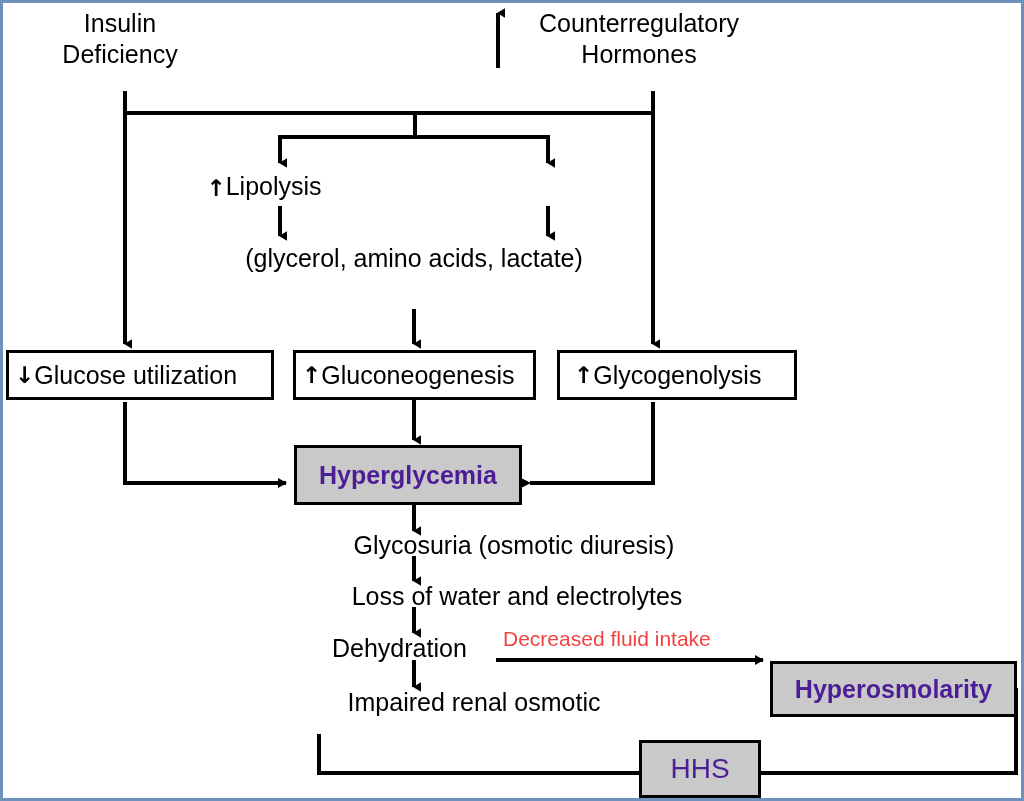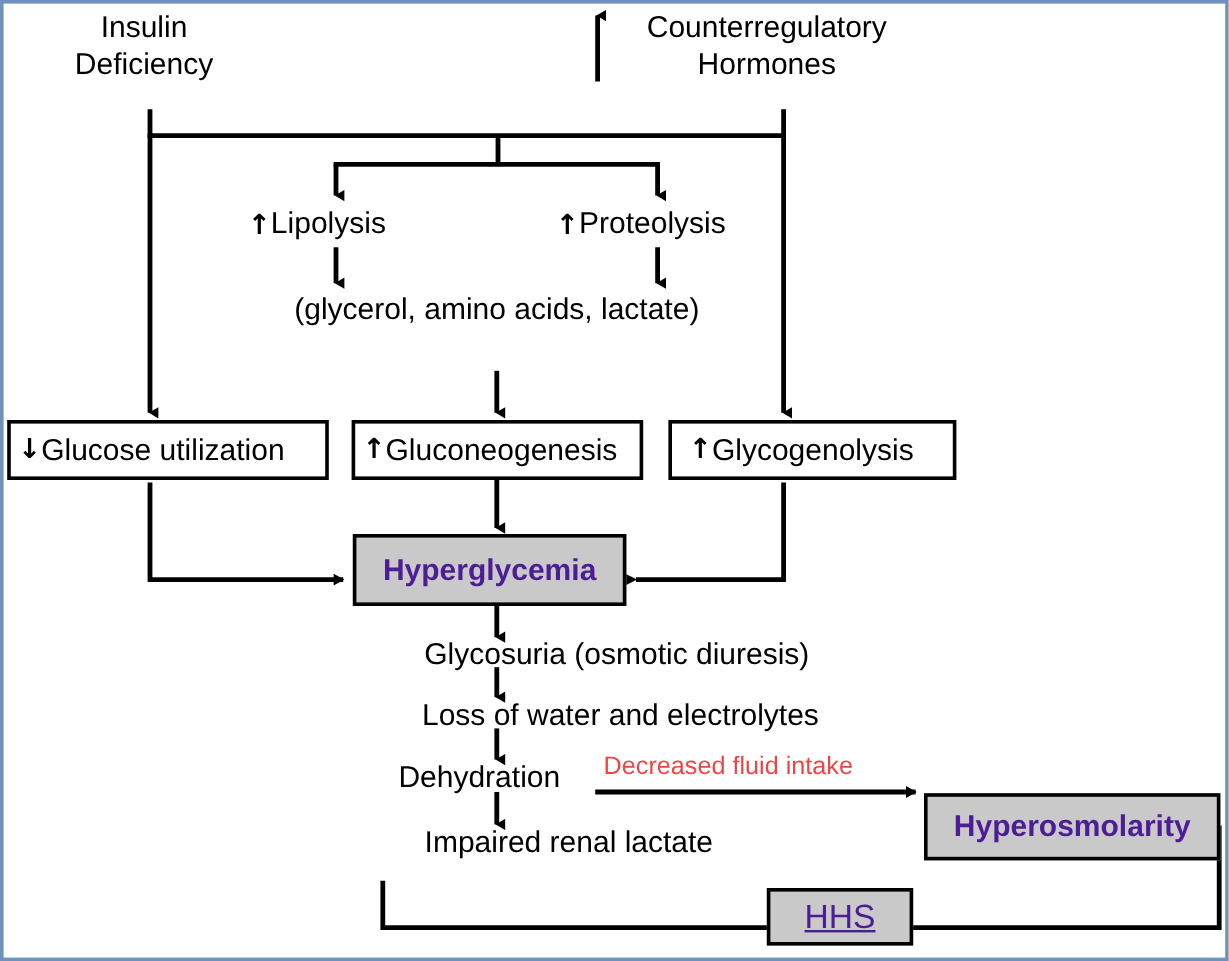--- a/index.html
+++ b/index.html
@@ -197,23 +197,20 @@
 
   <div class="node-text centered two-line" style="left:117px; top:5px;">
     <div>Insulin</div>
     <div>Deficiency</div>
   </div>
 
   <div class="node-text centered" style="left:261px; top:169px;">
     <span class="arrow-glyph">↑</span><span>Lipolysis</span>
   </div>
 
-  <div class="node-text centered" style="left:531px; top:169px;">
-    <span class="arrow-glyph">↑</span><span>Proteolysis</span>
-  </div>
 
   <div class="node-text centered two-line" style="left:411px; top:240px;">
     <div>(glycerol, amino acids, lactate)</div>
   </div>
 
   <div class="plain-box" style="left:3px; top:347px; width:268px; height:50px;">
     <span class="arrow-glyph">↓</span>
       <span>Glucose utilization</span>
   </div>
 
@@ -245,20 +242,20 @@
 
   <div class="edge-label" style="left:500px; top:624px;">
     <span>Decreased fluid intake</span>
   </div>
 
   <div class="shaded-box" style="left:767px; top:658px; width:247px; height:56px;">
     <span>Hyperosmolarity</span>
   </div>
 
   <div class="node-text centered" style="left:471px; top:685px;">
-    <span>Impaired renal lactate</span>
-  </div>
-
-  <div class="shaded-box" style="left:636px; top:737px; width:122px; height:48px; font-weight:400; font-size:28px;text-decoration:underline;">
+    <span>Impaired renal osmotic</span>
+  </div>
+
+  <div class="shaded-box" style="left:636px; top:737px; width:122px; height:58px; font-weight:400; font-size:28px;">
     <span>HHS</span>
   </div>
 
 </div>
 
 </body></html>

